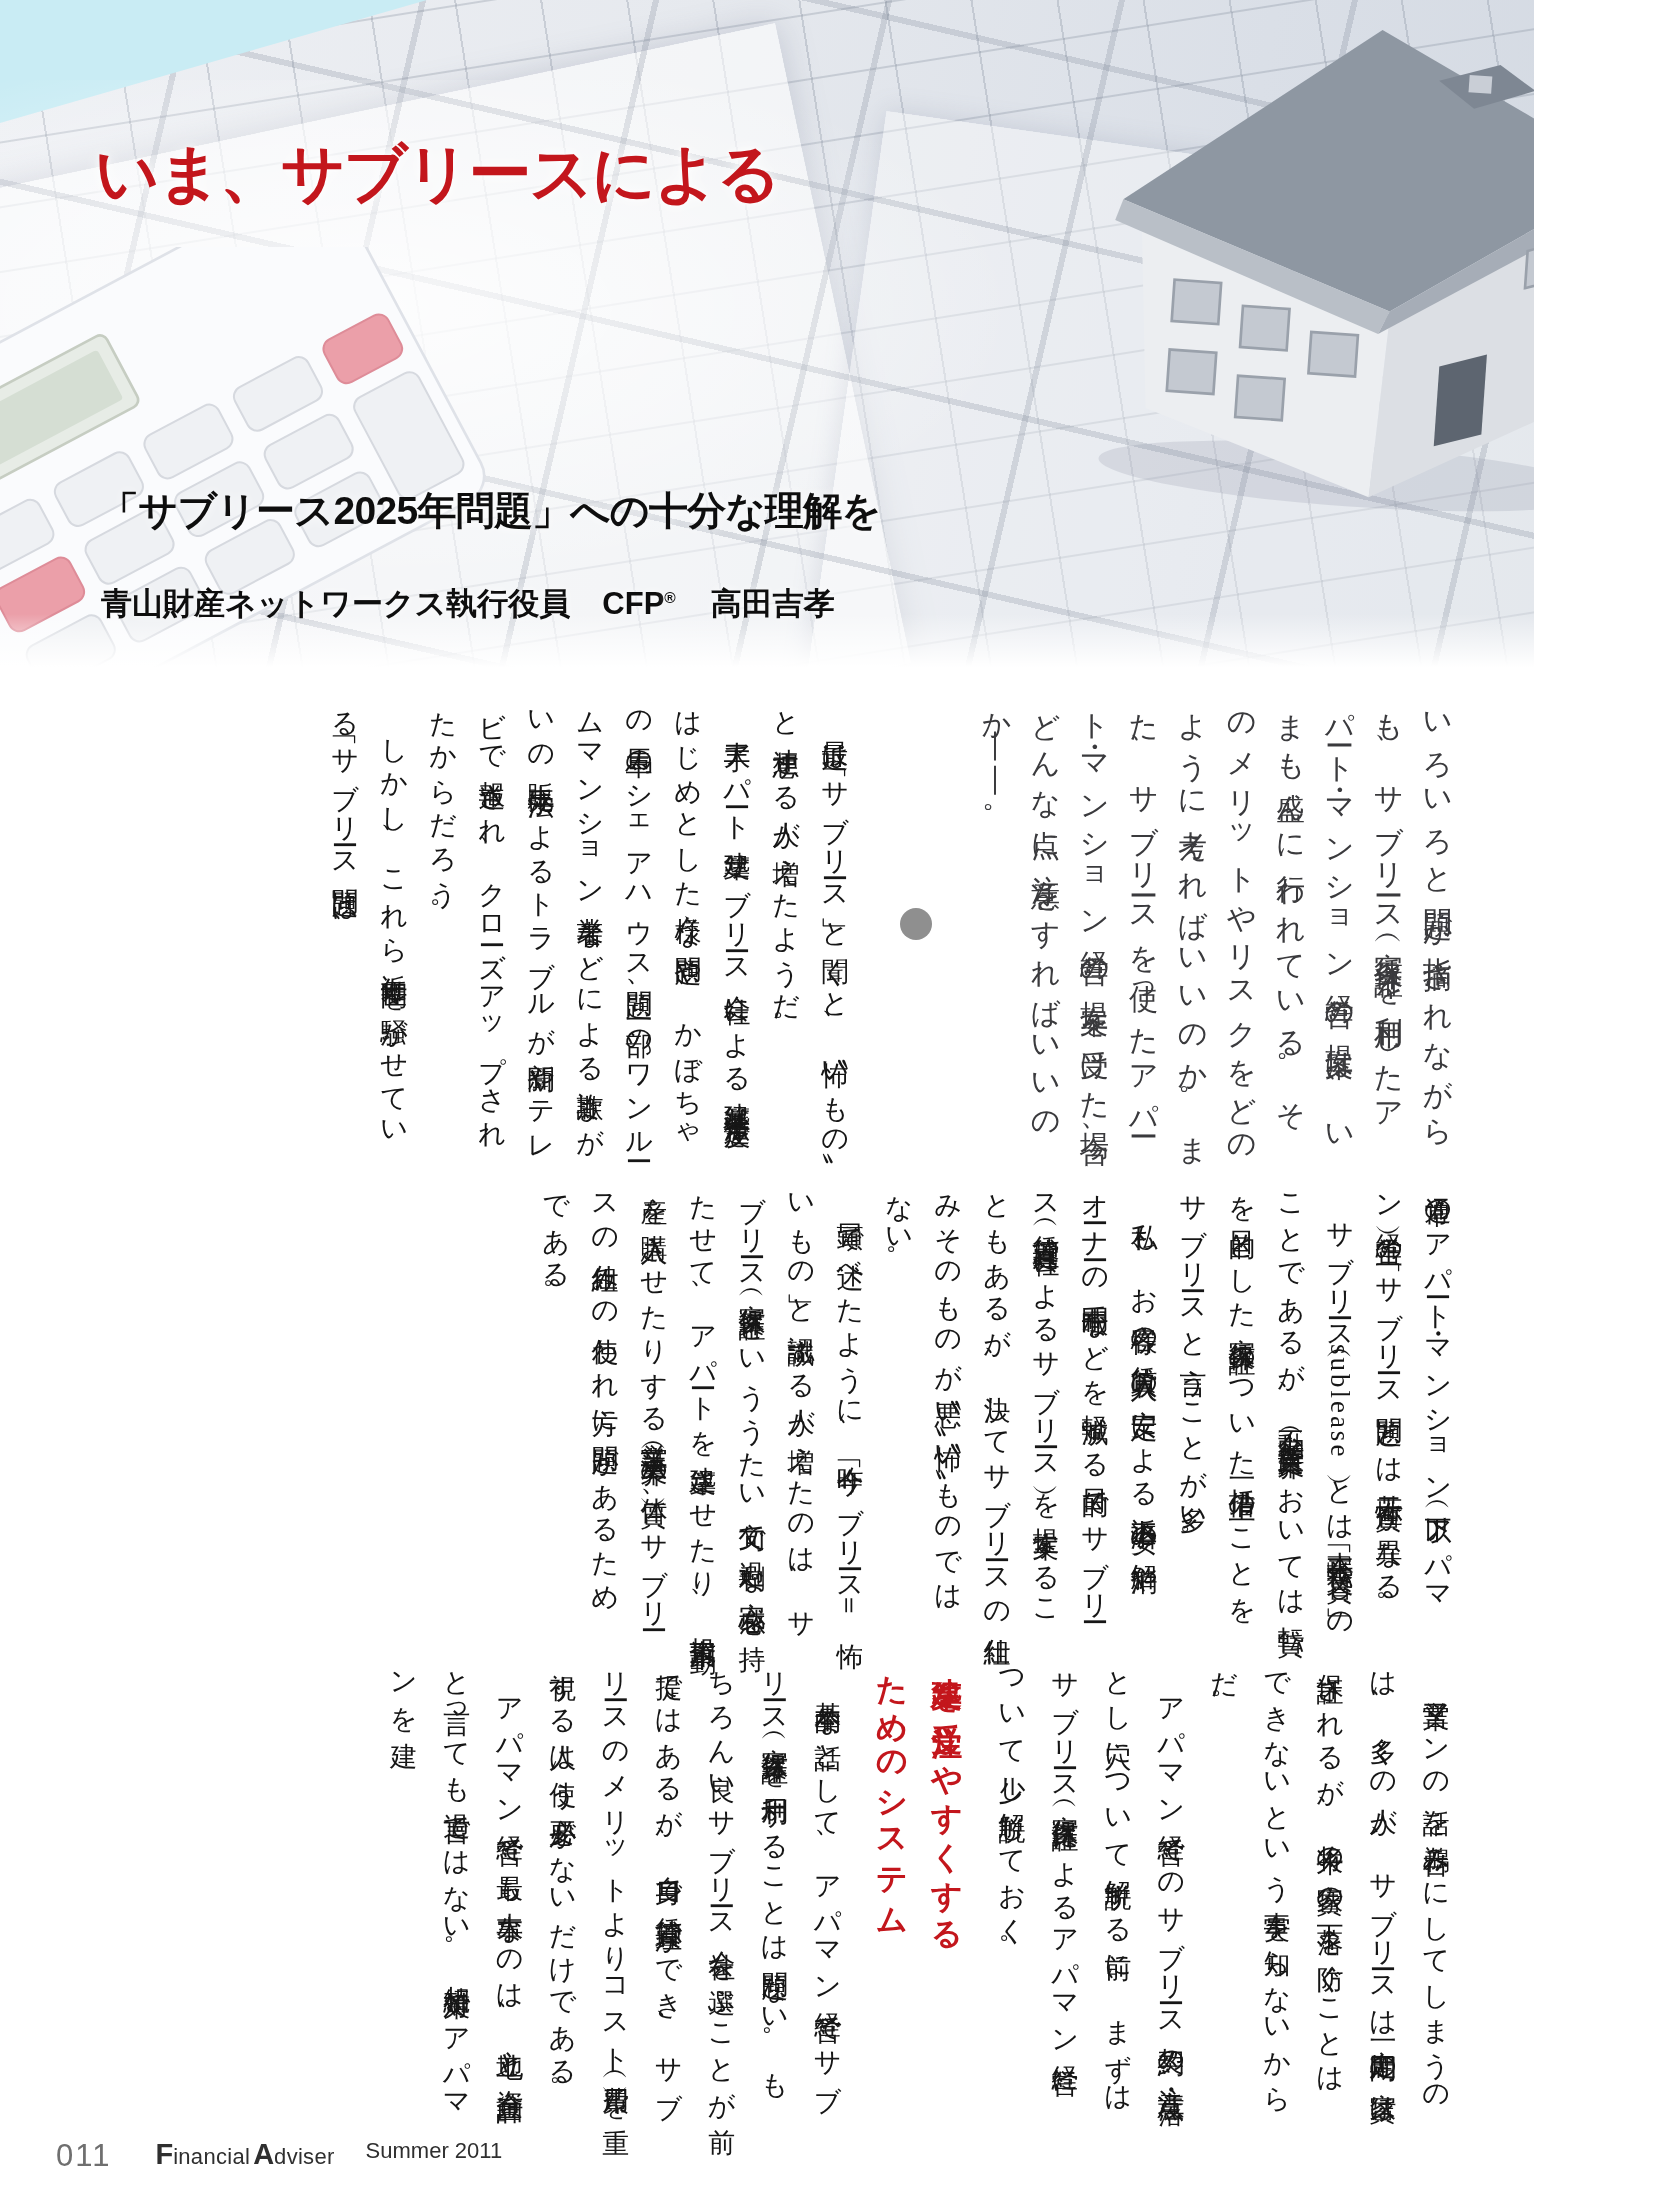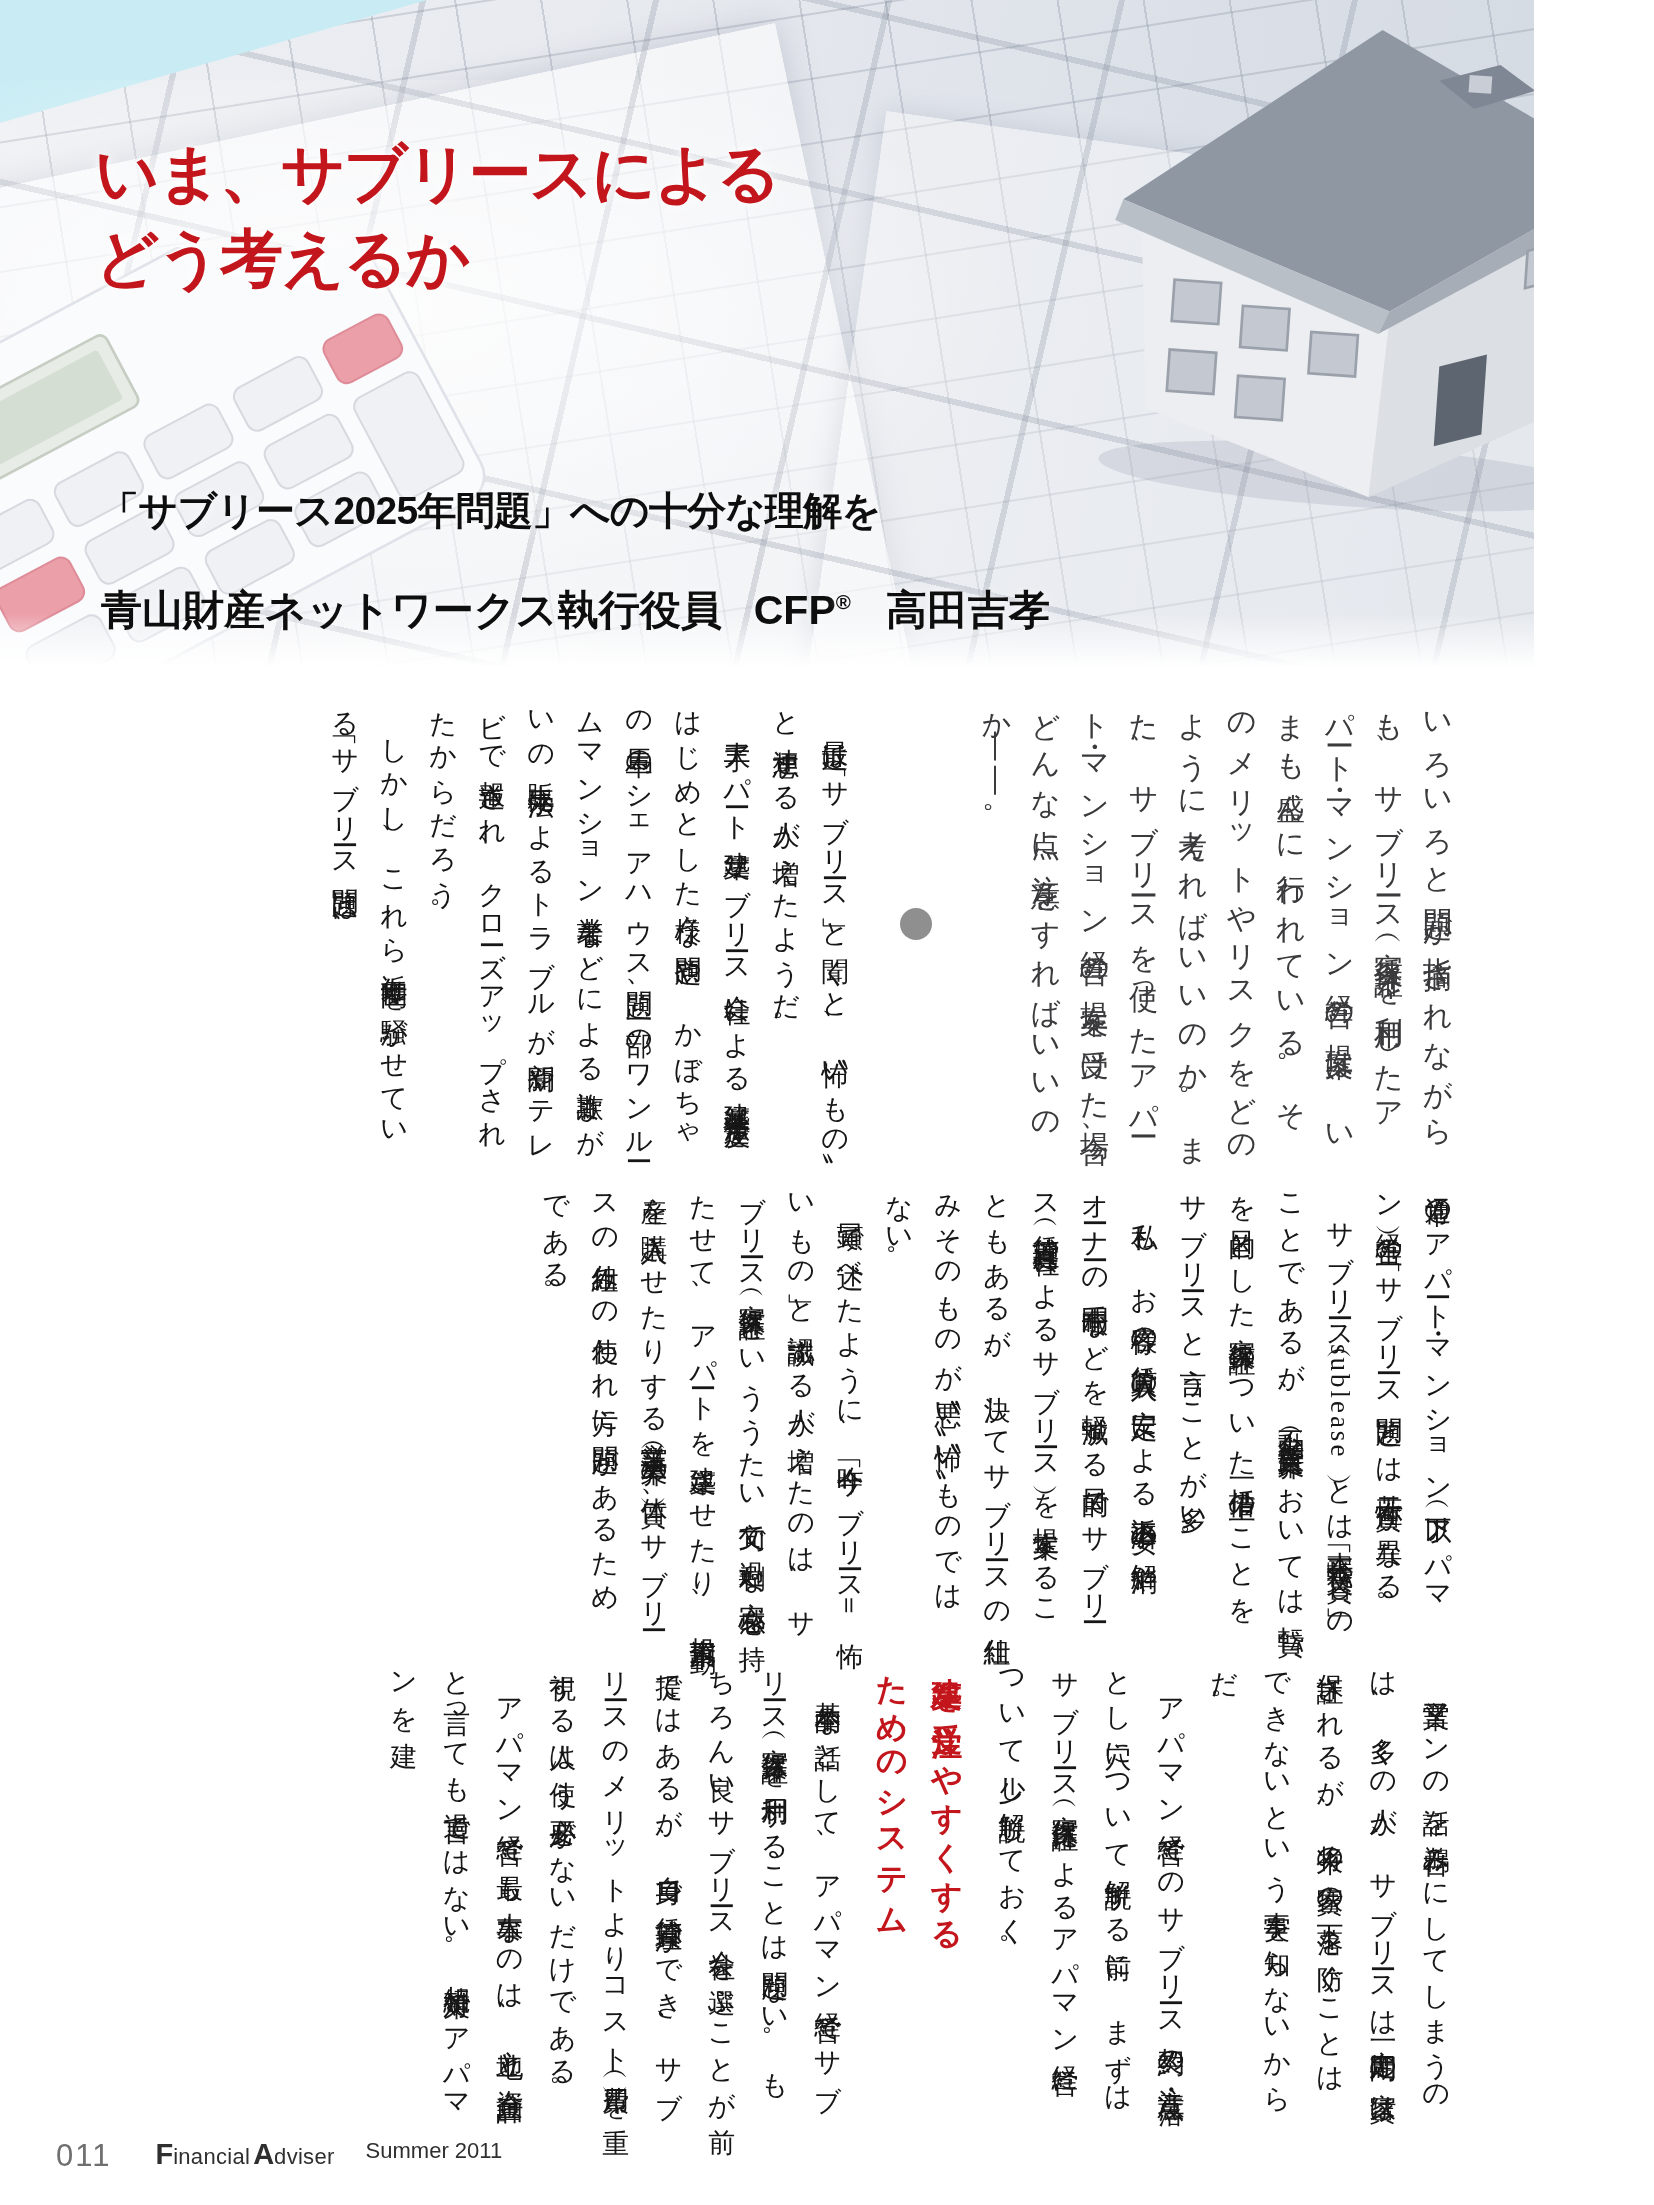--- a/index.html
+++ b/index.html
@@ -61,21 +61,21 @@
     letter-spacing:-2px; white-space:nowrap;
     text-shadow:0 0 16px rgba(255,255,255,.95), 0 0 6px rgba(255,255,255,.85);
   }
   .subtitle {
     position:absolute; left:100px; top:484px;
     color:#0e0e0e; font-weight:700; font-size:39px; letter-spacing:-0.7px;
     white-space:nowrap; text-shadow:0 0 10.7px rgba(255,255,255,.9);
   }
   .author {
     position:absolute; left:101px; top:583px;
-    color:#0e0e0e; font-weight:700; font-size:41px; white-space:nowrap;
+    color:#0e0e0e; font-weight:700; font-size:31px; white-space:nowrap;
     text-shadow:0 0 8px rgba(255,255,255,.9);
     text-align:right;
   }
   .author .cfp { margin-left:32px; }
   .author .reg { font-size:0.5em; vertical-align:super; }
   .author .name { margin-left:35px; }
 
   
   .band {
     position:absolute; left:194px; width:1268px;
@@ -191,21 +191,20 @@
           <rect x="760" y="372" width="62" height="56" transform="skewY(-18) translate(0,250)"></rect>
         </g>
       </g>
     </svg>
 
     <div class="header-fade"></div>
   </div>
 
   <div class="title">
     <div>いま、サブリースによる</div>
-    <div>どう考えるか</div>
   </div>
   <div class="subtitle">「サブリース2025年問題」への十分な理解を</div>
   <div class="author">
     <span>青山財産ネットワークス執行役員</span><span class="cfp">CFP</span><span class="reg">®</span><span class="name">高田吉孝</span>
   </div>
 
   <div class="band band1">
     <p class="lead-text">いろいろと問題が指摘されながらも、サブリース（家賃保証）を利用したアパート・マンション経営の提案は、いまも盛んに行われている。そのメリットやリスクをどのように考えればいいのか。また、サブリースを使ったアパート・マンション経営の提案を受けた場合、どんな点に注意をすればいいのか――。</p>
     <div class="bullet-sep">
       <span class="bullet-dot"></span>

